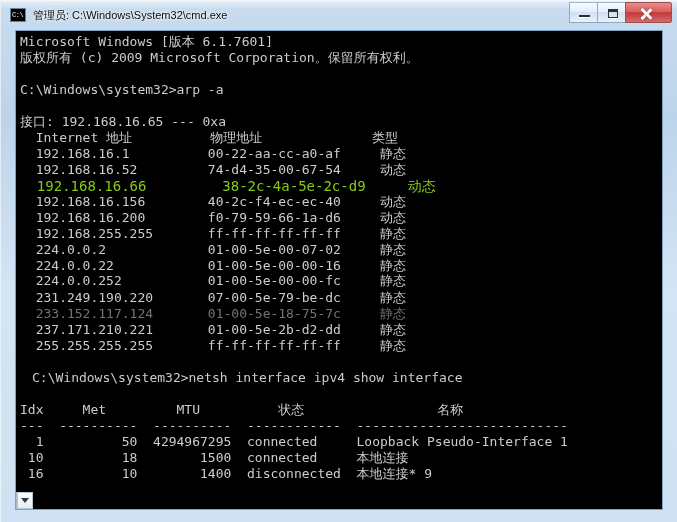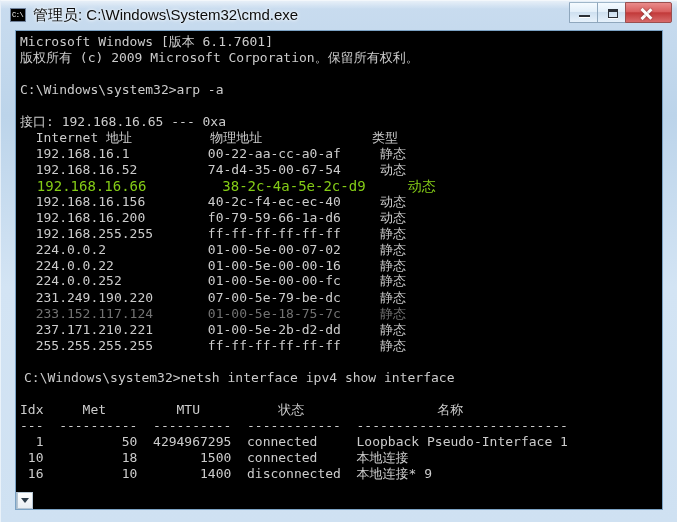--- a/index.html
+++ b/index.html
@@ -51,21 +51,21 @@
     line-height: 12px;
     padding-left: 1px;
     letter-spacing: -0.5px;
     white-space: nowrap;
   }
   #title-text {
     position: absolute;
     left: 32px; top: 5px;
     height: 18px;
     line-height: 18px;
-    font-size: 15px;
+    font-size: 11px;
     color: #0c0c0c;
     white-space: nowrap;
     text-shadow: 0 0 3px rgba(255,255,255,0.95), 0 0 5px rgba(255,255,255,0.75);
   }
 
   
   #win-controls {
     position: absolute;
     right: 6px; top: 1px;
     height: 22px;
@@ -238,21 +238,21 @@
         <div class="line" style="top: 163px; left: 4px; font-size: 13px; line-height: 16px; color: rgb(204, 204, 204);">  192.168.16.156        40-2c-f4-ec-ec-40     动态</div>
         <div class="line" style="top: 179px; left: 4px; font-size: 13px; line-height: 16px; color: rgb(204, 204, 204);">  192.168.16.200        f0-79-59-66-1a-d6     动态</div>
         <div class="line" style="top: 195px; left: 4px; font-size: 13px; line-height: 16px; color: rgb(204, 204, 204);">  192.168.255.255       ff-ff-ff-ff-ff-ff     静态</div>
         <div class="line" style="top: 211px; left: 4px; font-size: 13px; line-height: 16px; color: rgb(204, 204, 204);">  224.0.0.2             01-00-5e-00-07-02     静态</div>
         <div class="line" style="top: 227px; left: 4px; font-size: 13px; line-height: 16px; color: rgb(204, 204, 204); text-align: center;">  224.0.0.22            01-00-5e-00-00-16     静态</div>
         <div class="line" style="top: 242px; left: 4px; font-size: 13px; line-height: 16px; color: rgb(204, 204, 204);">  224.0.0.252           01-00-5e-00-00-fc     静态</div>
         <div class="line" style="top: 259px; left: 4px; font-size: 13px; line-height: 16px; color: rgb(204, 204, 204);">  231.249.190.220       07-00-5e-79-be-dc     静态</div>
         <div class="line" style="top: 275px; left: 4px; font-size: 13px; line-height: 16px; color: #737373;">  233.152.117.124       01-00-5e-18-75-7c     静态</div>
         <div class="line" style="top: 291px; left: 4px; font-size: 13px; line-height: 16px; color: rgb(204, 204, 204);">  237.171.210.221       01-00-5e-2b-d2-dd     静态</div>
         <div class="line" style="top: 307px; left: 4px; font-size: 13px; line-height: 16px; color: rgb(204, 204, 204);">  255.255.255.255       ff-ff-ff-ff-ff-ff     静态</div>
-        <div class="line" style="top: 339px; left: 8px; font-size: 13px; line-height: 16px; color: rgb(204, 204, 204);">C:\Windows\system32&gt;netsh interface ipv4 show interface</div>
+        <div class="line" style="top: 339px; left: 16px; font-size: 13px; line-height: 16px; color: rgb(204, 204, 204);">C:\Windows\system32&gt;netsh interface ipv4 show interface</div>
         <div class="line" style="top: 371px; left: 4px; font-size: 13px; line-height: 16px; color: rgb(204, 204, 204);">Idx     Met         MTU          状态                 名称</div>
         <div class="line" style="top: 387px; left: 4px; font-size: 13px; line-height: 16px; color: rgb(204, 204, 204);">---  ----------  ----------  ------------  ---------------------------</div>
         <div class="line" style="top: 403px; left: 4px; font-size: 13px; line-height: 16px; color: rgb(204, 204, 204);">  1          50  4294967295  connected     Loopback Pseudo-Interface 1</div>
         <div class="line" style="top: 419px; left: 4px; font-size: 13px; line-height: 16px; color: rgb(204, 204, 204);"> 10          18        1500  connected     本地连接</div>
         <div class="line" style="top: 435px; left: 4px; font-size: 13px; line-height: 16px; color: rgb(204, 204, 204);"> 16          10        1400  disconnected  本地连接* 9</div>
       </div>
 
     <div id="scrollbar">
       <div class="sb-arrow up">
         <span class="tri"></span>

